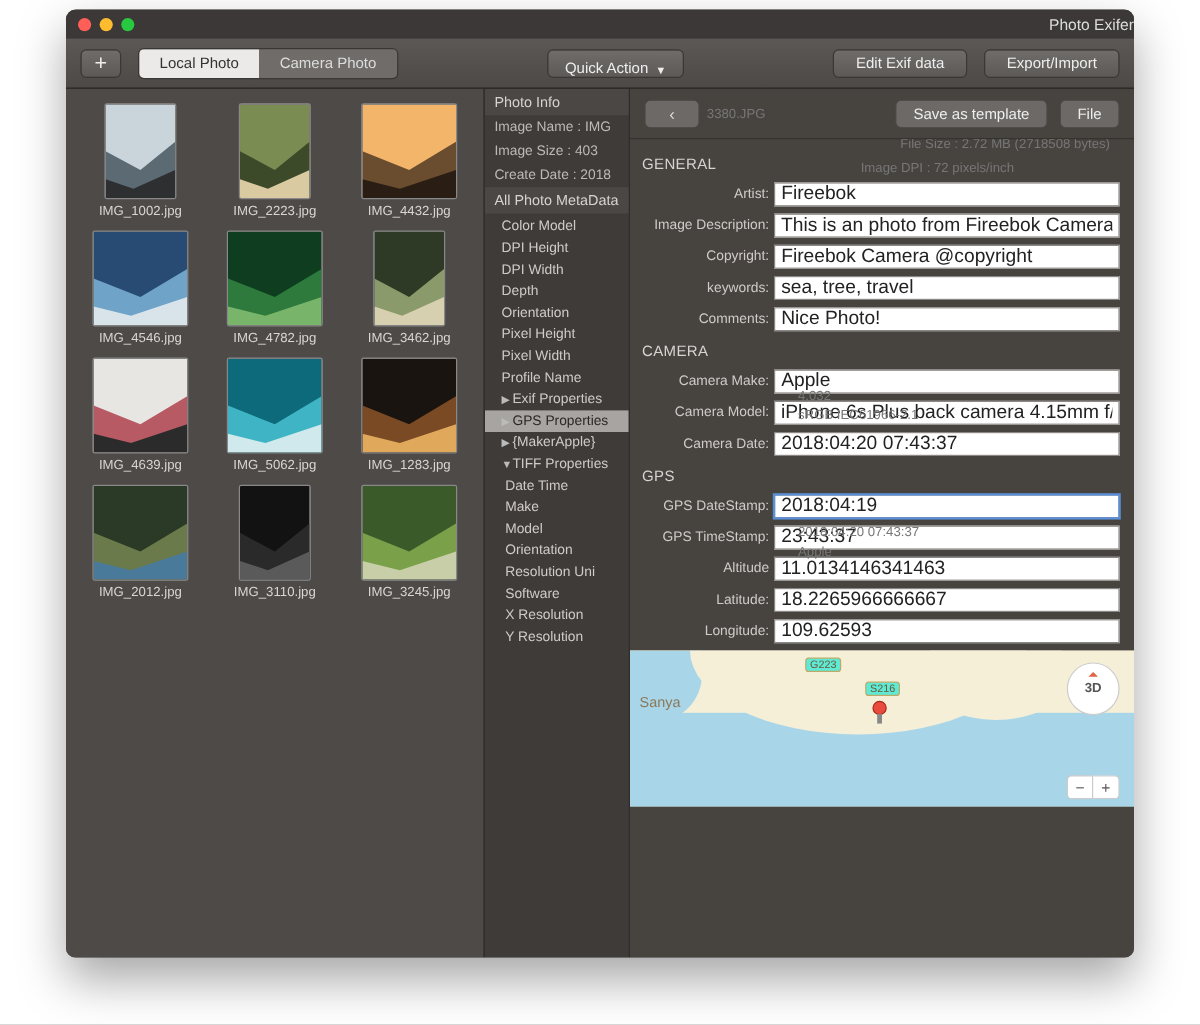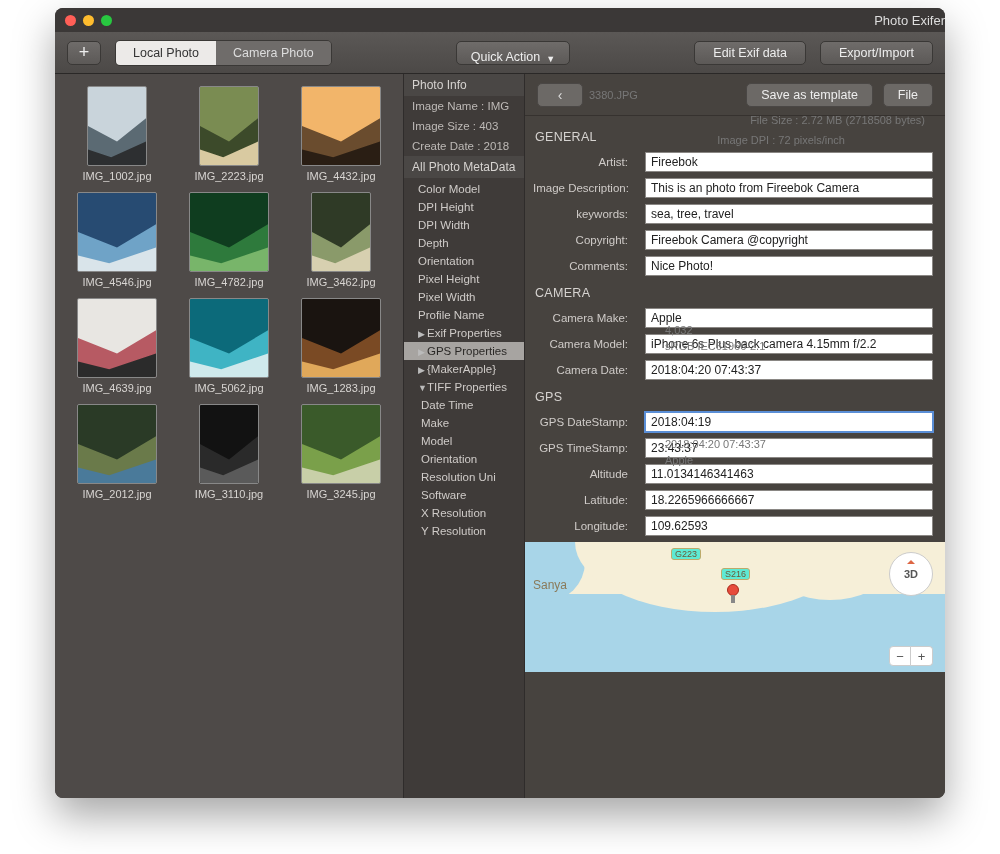--- a/index.html
+++ b/index.html
@@ -47,22 +47,22 @@
 
 .editor { flex: 1; background: #47433f; display: flex; flex-direction: column; overflow: hidden; }
 .ed-top { height: 42px; display: flex; align-items: center; padding: 0 12px; gap: 10px; border-bottom: 1px solid #36322f; }
 .back-btn { width: 46px; height: 24px; background: #6c6966; border: 1px solid #4a4745; border-radius: 5px; display: flex; align-items: center; justify-content: center; cursor: pointer; color: #ddd; font-size: 14px; }
 .ed-top .spacer { flex: 1; }
 .ed-btn { height: 24px; padding: 0 14px; background: #6c6966; border: 1px solid #4a4745; border-radius: 5px; color: #eee; font-size: 12.5px; cursor: pointer; display: flex; align-items: center; }
 .form { flex: 1; overflow-y: auto; padding: 4px 12px 0 8px; position: relative; }
 .faint { position: absolute; color: #777; font-size: 11px; }
 .sec-title { color: #d6d3d0; font-size: 12.5px; margin: 10px 0 8px 2px; letter-spacing: .3px; }
 .frow { display: flex; align-items: center; margin-bottom: 6px; }
-.flabel { width: 112px; text-align: right; color: #cfcbc8; font-size: 11.5px; padding-right: 17px; white-space: nowrap; }
-.finput { flex: 1; height: 20px; background: #fff; border: 1px solid #8a8784; font-size: 12px; padding: 0 5px; color: #222; }
+.flabel { width: 112px; text-align: right; color: #cfcbc8; font-size: 11.5px; padding-right: 4px; white-space: nowrap; }
+.finput { flex: 1; height: 20px; background: #fff; border: 1px solid #8a8784; font-size: 16px; padding: 0 5px; color: #222; }
 .finput.focus { outline: 2px solid #5a8ed6; outline-offset: -1px; }
 .map { height: 130px; background: #f6efd8; position: relative; overflow: hidden; margin: 4px -12px 0 -8px; }
 .water { position: absolute; background: #a8d5e8; }
 .map-label { position: absolute; font-size: 12px; color: #8a7a5a; }
 .road { position: absolute; color: #6a5a3a; font-size: 9px; border: 1px solid #bdaa6a; border-radius: 3px; padding: 0 3px; background: #5eead4; }
 .pin { position: absolute; width: 12px; height: 12px; background: #e74c3c; border-radius: 50%; border: 1px solid #a82a1c; }
 .pin::after { content: ""; position: absolute; left: 3px; top: 10px; width: 4px; height: 8px; background: #888; }
 .compass { position: absolute; right: 12px; top: 10px; width: 44px; height: 44px; border-radius: 50%; background: #fff; border: 1px solid #ccc; display: flex; align-items: center; justify-content: center; font-size: 11px; font-weight: 600; color: #555; }
 .compass::before { content:""; position:absolute; top:3px; left:50%; transform:translateX(-50%); border:4px solid transparent; border-bottom-color:#d64; }
 .zoom { position: absolute; right: 12px; bottom: 6px; display: flex; }
@@ -282,26 +282,26 @@
         <div id="sec-general">
             <div class="frow">
               <div class="flabel">Artist:</div>
               <input class="finput" value="Fireebok" style="">
             </div>
             <div class="frow">
               <div class="flabel">Image Description:</div>
               <input class="finput" value="This is an photo from Fireebok Camera" style="">
             </div>
             <div class="frow">
+              <div class="flabel">Copyright:</div>
+              <input class="finput" value="Fireebok Camera @copyright" style="">
+            </div>
+            <div class="frow">
               <div class="flabel">keywords:</div>
               <input class="finput" value="sea, tree, travel" style="">
-            </div>
-            <div class="frow">
-              <div class="flabel">Copyright:</div>
-              <input class="finput" value="Fireebok Camera @copyright" style="">
             </div>
             <div class="frow">
               <div class="flabel">Comments:</div>
               <input class="finput" value="Nice Photo!" style="">
             </div>
           </div>
 
         <span class="faint" style="top:208px; left:140px">4,032</span>
         <span class="faint" style="top:224px; left:140px">sRGB IEC61966-2.1</span>
 

